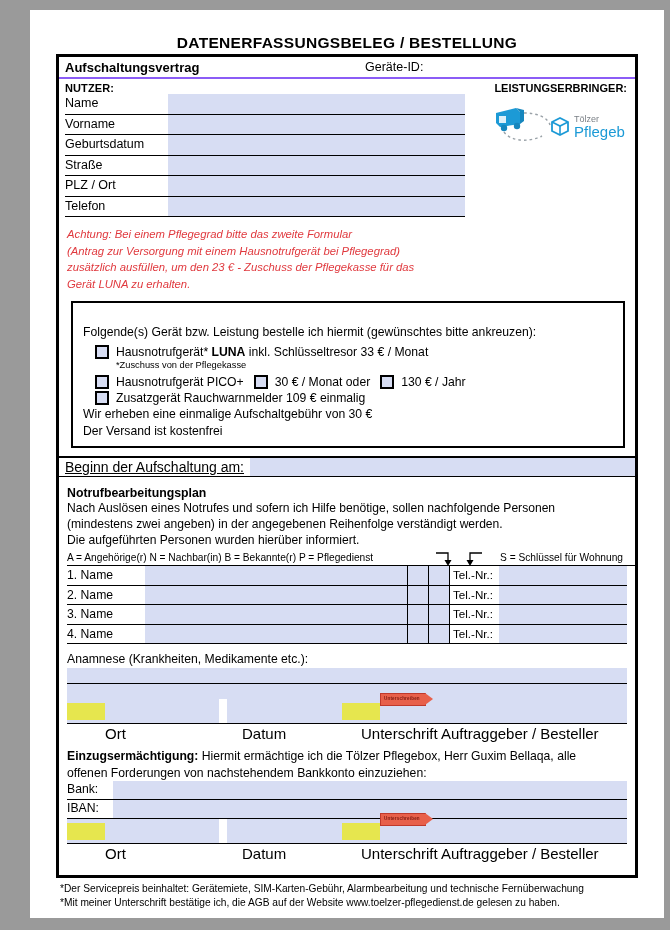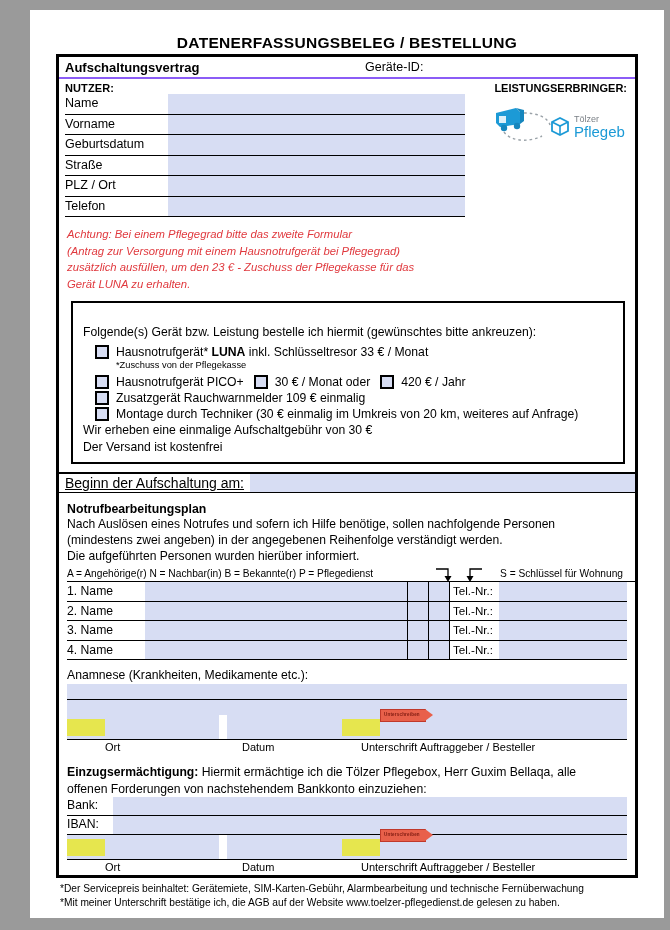--- a/index.html
+++ b/index.html
@@ -225,21 +225,21 @@
     border-bottom: 6.5px solid transparent;
     border-left: 8px solid #e8604a;
   }
   .sigflag .txt {
     font-size: 4.5px; color: #7e1a10; font-weight: bold;
     line-height: 10px; padding-left: 3px; letter-spacing: .2px;
   }
   .caption-row {
     position: relative;
     margin-left: 8px; width: 560px; height: 15px;
-    font-size: 11px;
+    font-size: 15px;
   }
   .caption-row span { position: absolute; top: 1px; }
   
   .ez-title { font-size: 12.2px; margin: 9px 0 0 8px; line-height: 16.5px; }
   .ez-row {
     display: flex; margin-left: 8px; width: 560px;
     height: 18px; border-bottom: 1.5px solid #000; align-items: stretch;
   }
   .ez-row .el { font-size: 12.2px; line-height: 17px; flex: none; width: 46px; }
   .ez-row .ei { flex: 1; background: #d7ddf3; }
@@ -336,29 +336,25 @@
         <span><span>Hausnotrufgerät* </span><span class="bold">LUNA</span><span> inkl. Schlüsseltresor  33 € / Monat</span></span>
       </div>
       <div class="sub-note">*Zuschuss von der Pflegekasse</div>
 
       <div class="ob-line">
         <span class="cbx"></span>
         <span>Hausnotrufgerät PICO+</span>
         <span class="cbx inline"></span>
         <span>30 € / Monat  oder</span>
         <span class="cbx inline"></span>
-        <span>420 € / Jahr</span>
+        <span>130 € / Jahr</span>
       </div>
       <div class="ob-line">
         <span class="cbx"></span>
         <span>Zusatzgerät Rauchwarnmelder    109 € einmalig</span>
-      </div>
-      <div class="ob-line">
-        <span class="cbx"></span>
-        <span>Montage durch Techniker (30 € einmalig im Umkreis von 20 km, weiteres auf Anfrage)</span>
       </div>
       <div class="ob-plain">Wir erheben eine einmalige Aufschaltgebühr von 30 €</div>
       <div class="ob-plain">Der Versand ist kostenfrei</div>
     </div>
 
     <div class="beginn">
       <div class="bl">Beginn der Aufschaltung am:</div>
       <div class="bi"></div>
     </div>
 

